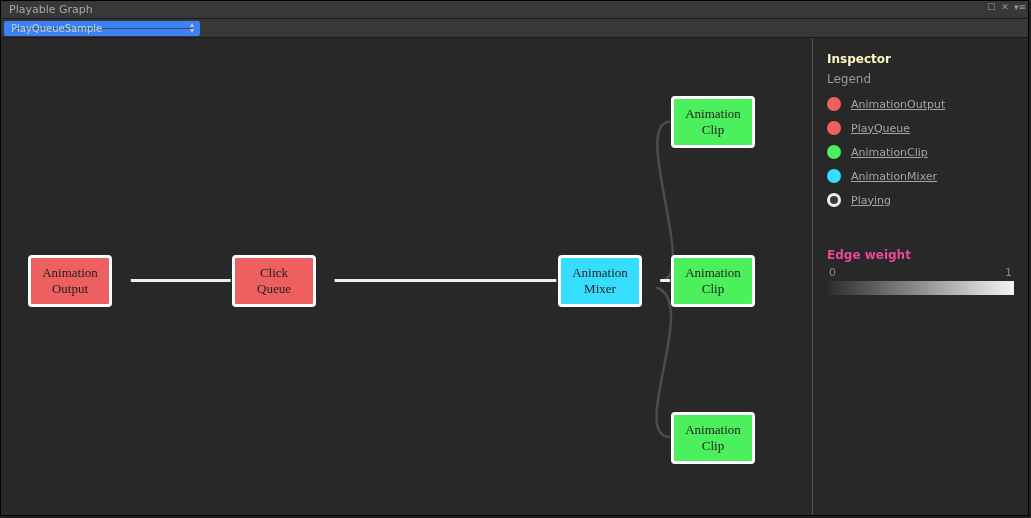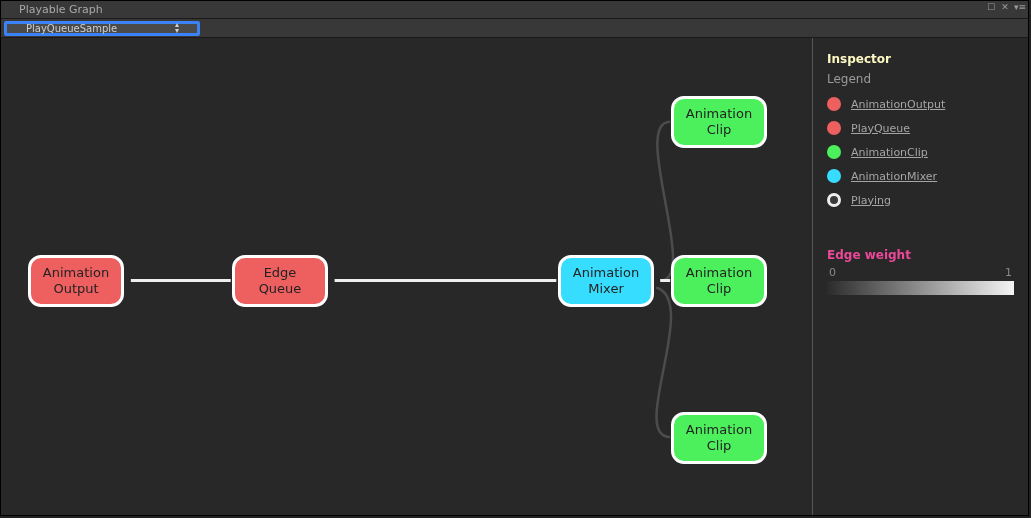--- a/index.html
+++ b/index.html
@@ -19,21 +19,21 @@
     height: 516px;
     border: 1px solid #000;
     background: #282828;
     box-sizing: border-box;
   }
   .titlebar {
     height: 17px;
     line-height: 17px;
     background: #383838;
     border-bottom: 1px solid #1a1a1a;
-    padding-left: 18px;
+    padding-left: 8px;
     font-size: 11px;
     color: #a8a8a8;
     position: relative;
   }
   .win-gadgets {
     position: absolute;
     right: 4px;
     top: 2px;
     display: flex;
     gap: 4px;
@@ -55,25 +55,25 @@
     align-items: center;
     padding-left: 3px;
   }
   .dropdown {
     display: flex;
     align-items: center;
     justify-content: space-between;
     width: 196px;
     height: 15px;
     background: #4a4a4a;
-    border: 3px solid #3b82f6;
+    border: 7px solid #3b82f6;
     border-radius: 2px;
     color: #cfcfcf;
     font-size: 10px;
-    padding: 0 19px;
+    padding: 0 0;
     box-sizing: border-box;
   }
   .dropdown .arrows {
     font-size: 8px;
     letter-spacing: -1px;
     color: #cfcfcf;
     line-height: 6px;
   }
   .content {
     position: absolute;
@@ -161,32 +161,33 @@
   }
   .edge-gradient {
     height: 14px;
     margin-top: 2px;
     background: linear-gradient(to right, #2b2b2b 0%, #f4f4f4 100%);
   }
 
   
   .node {
     position: absolute;
-    width: 96px;
+    width: 84px;
     height: 52px;
-    border-radius: 13px;
+    border-radius: 4px;
     border: 3px solid #ffffff;
     display: flex;
     align-items: center;
     justify-content: center;
     text-align: center;
     font-size: 13px;
     line-height: 1.2;
     color: #232323;
     box-sizing: border-box;
+    font-family: Liberation Serif, serif;
   }
   .node.red   { background: #ee5f5f; }
   .node.cyan  { background: #36ddff; }
   .node.green { background: #4cef5c; }
 
   
   svg.edges {
     position: absolute;
     left: 0; top: 0;
     width: 100%;
@@ -234,21 +235,21 @@
 
       <div class="node red" style="left:27px; top:217px;">
         <span>
           <span>Animation</span><br>
           <span>Output</span>
         </span>
       </div>
 
       <div class="node red" style="left:231px; top:217px;">
         <span>
-          <span>Edge</span><br>
+          <span>Click</span><br>
           <span>Queue</span>
         </span>
       </div>
 
       <div class="node cyan" style="left:557px; top:217px;">
         <span>
           <span>Animation</span><br>
           <span>Mixer</span>
         </span>
       </div>

